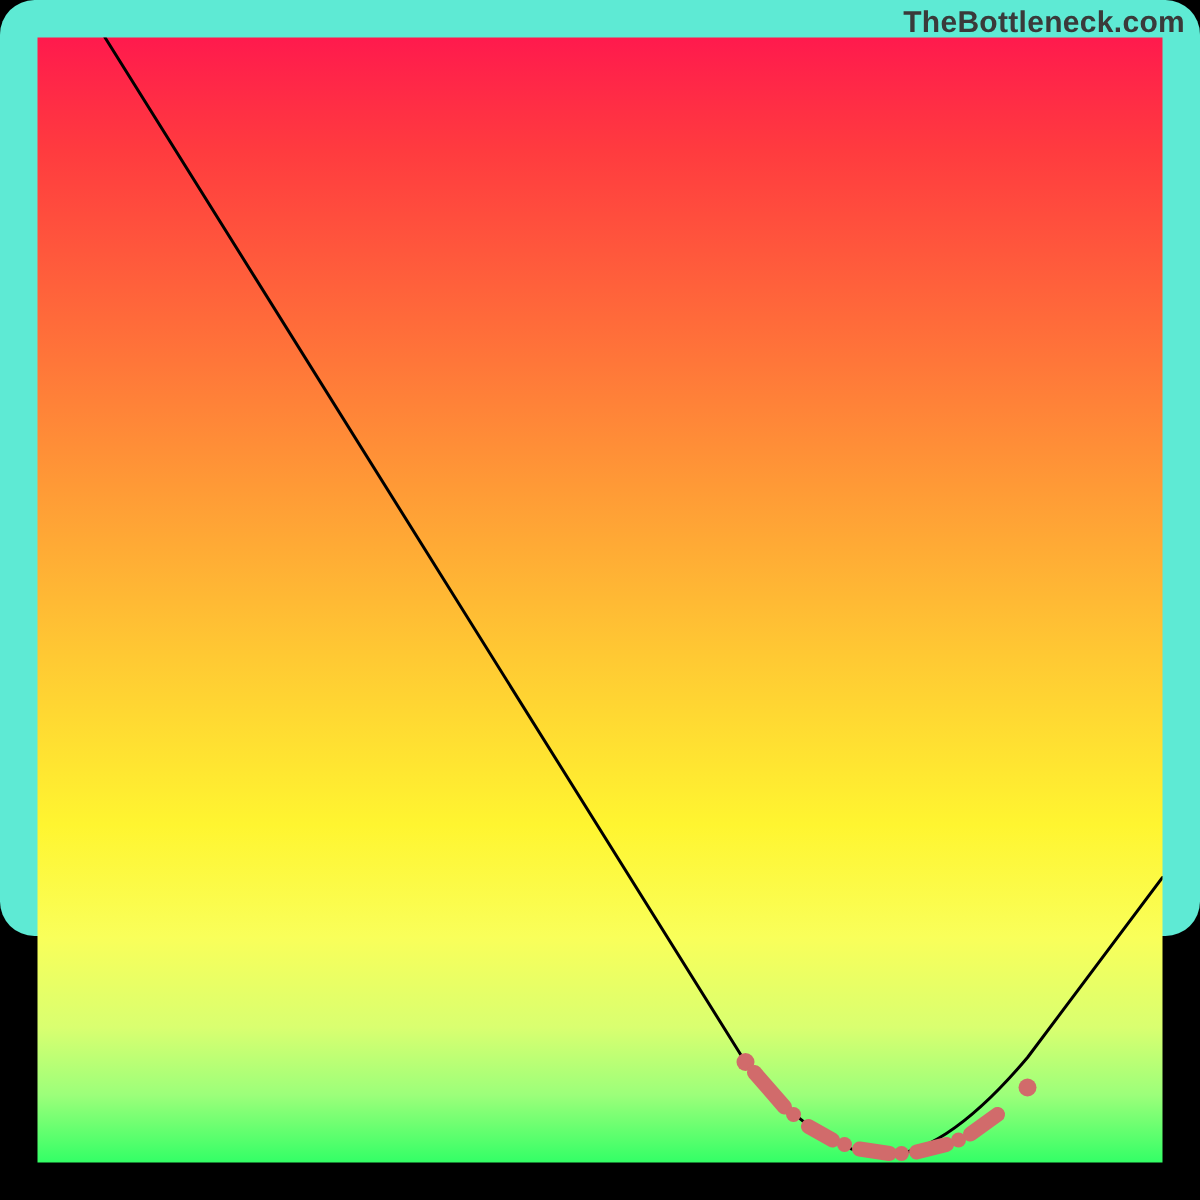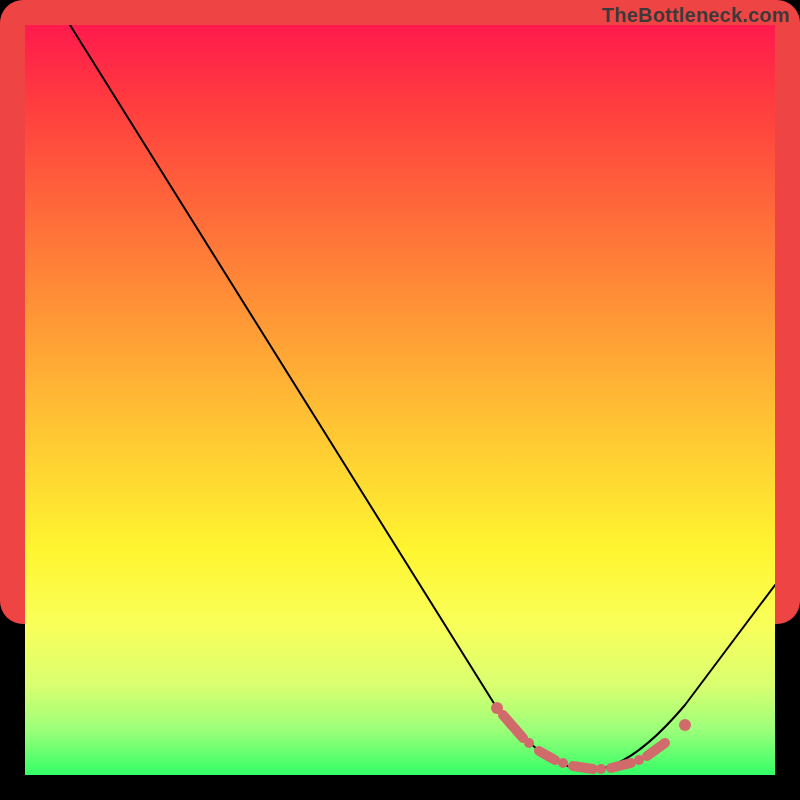--- a/index.html
+++ b/index.html
@@ -8,21 +8,21 @@
     width: 800px;
     height: 800px;
     background: #000;
     font-family: Arial, Helvetica, sans-serif;
     overflow: hidden;
   }
   .frame {
     position: relative;
     width: 800px;
     height: 624px;
-    background: #ef4444;
+    background: #5eead4;
     border-radius: 23px;
   }
   .plot-area {
     position: absolute;
     left: 25px;
     top: 25px;
     width: 750px;
     height: 750px;
     background: linear-gradient(to bottom,
       #ff1a4d 0%,

